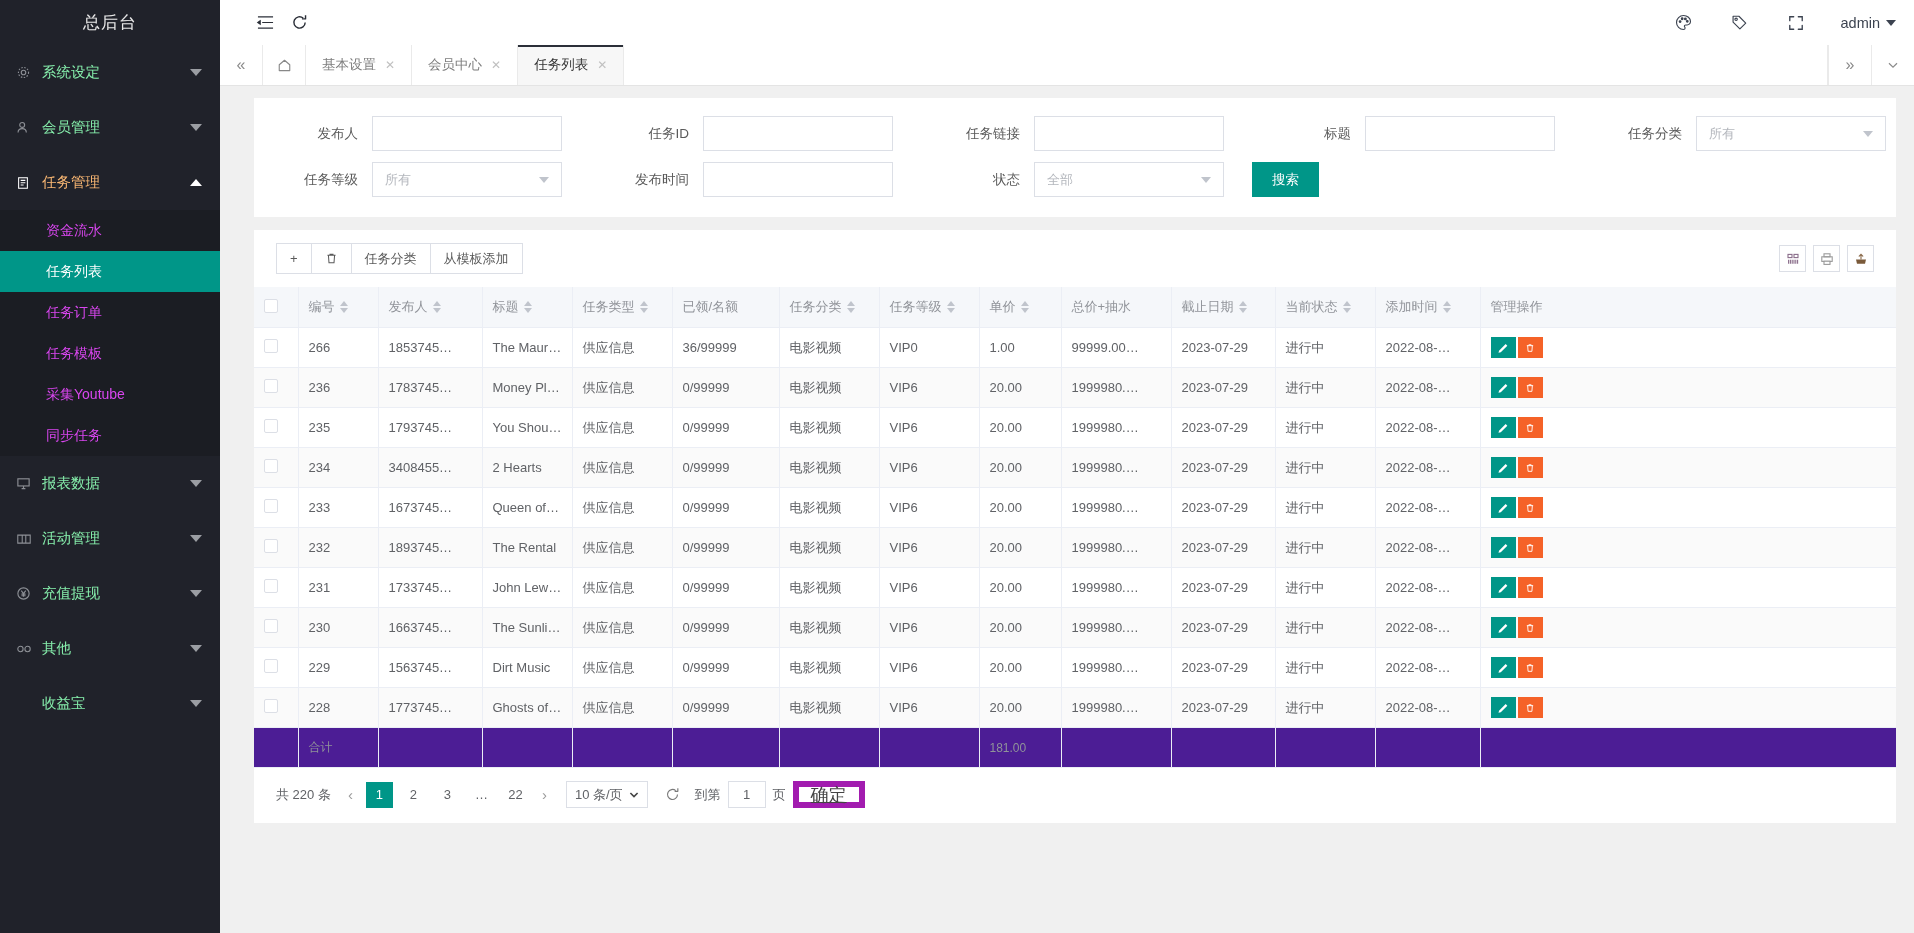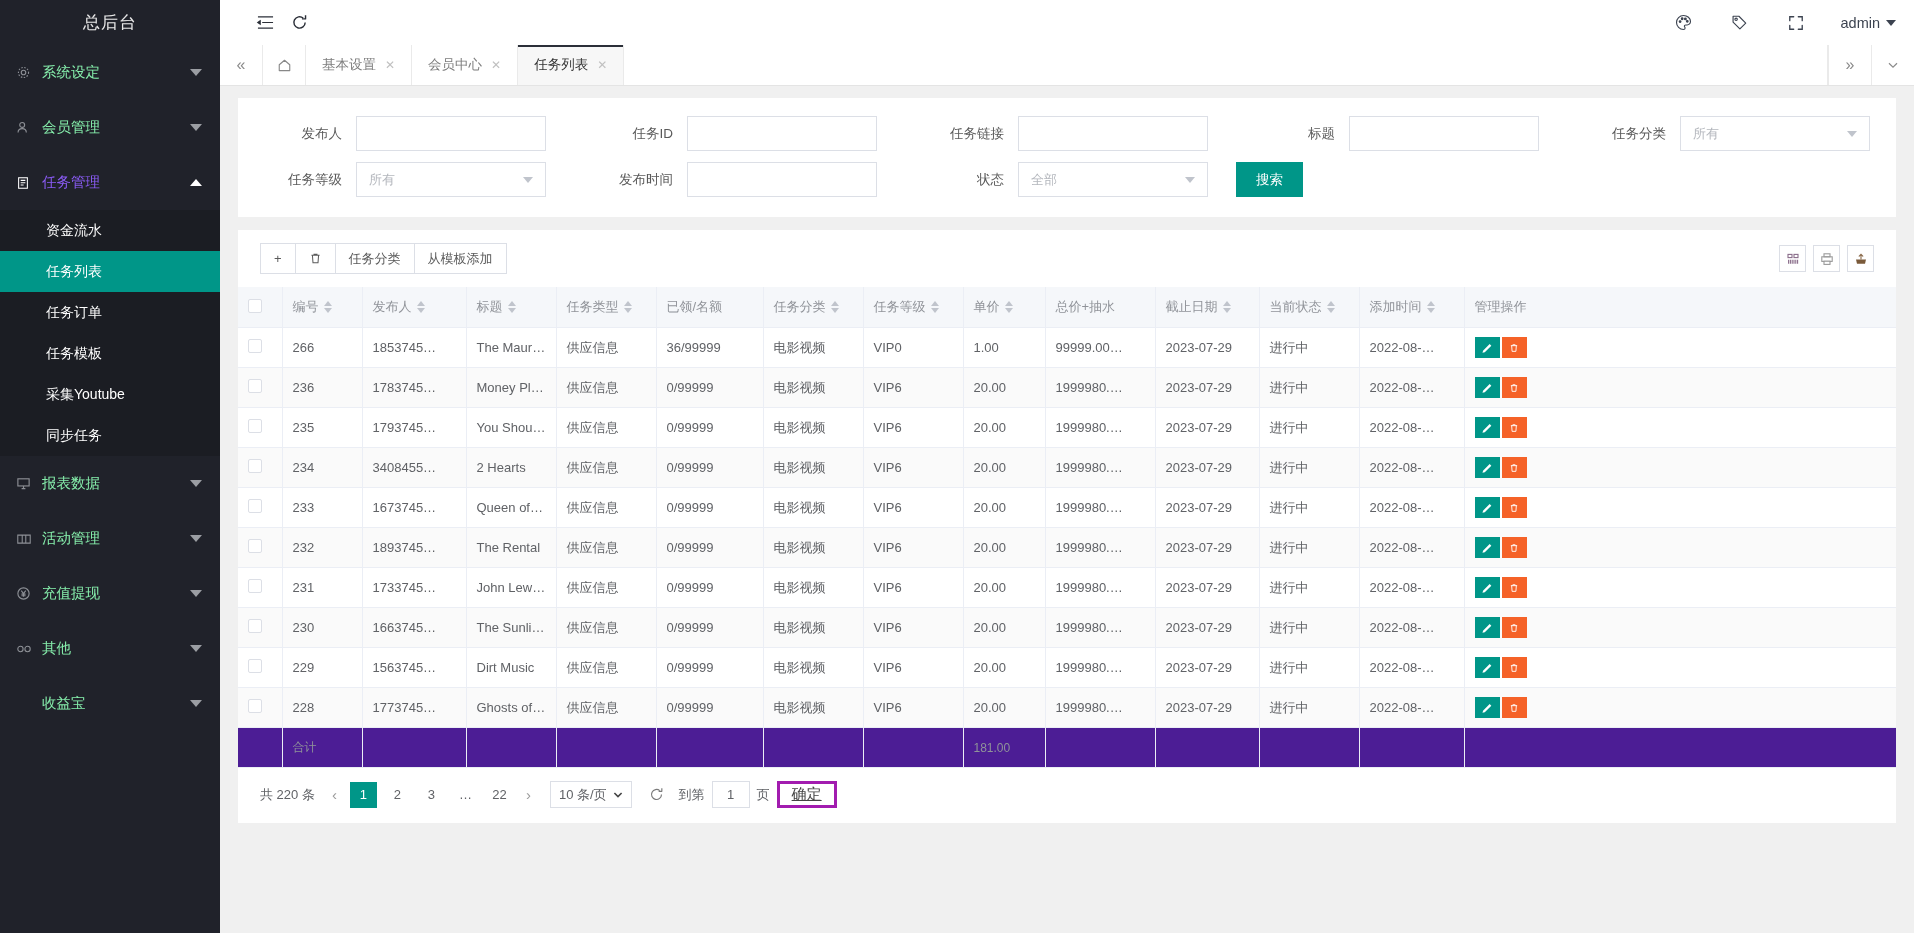--- a/index.html
+++ b/index.html
@@ -19,40 +19,40 @@
     height: 45px; line-height: 45px; text-align: center;
     color: #e8e8e8; font-size: 17px; letter-spacing: 1px;
     background: #20222a;
   }
   .nav-group { }
   .nav-item {
     height: 55px; display: flex; align-items: center;
     padding: 0 18px 0 16px; color: #86efac; font-size: 14.5px;
     cursor: pointer; position: relative;
   }
-  .nav-item.open { color: #8b5cf6; }
+  .nav-item.open { color: #fdba74; }
   .nav-item .ni-icon {
     width: 26px; flex: 0 0 26px; display: flex;
     align-items: center; justify-content: flex-start;
     font-size: 14px; color: #8d9096;
   }
   .nav-item.open .ni-icon { color: #fff; }
   .nav-item .ni-label { flex: 1 1 auto; }
   .caret {
     width: 0; height: 0; border-left: 6px solid transparent;
     border-right: 6px solid transparent; border-top: 7px solid #9b9ea3;
     margin-left: auto;
   }
   .caret.up {
     border-top: none; border-bottom: 7px solid #ffffff;
   }
   .submenu { background: #1b1d23; }
   .sub-item {
     height: 41px; display: flex; align-items: center;
-    padding-left: 46px; color: #ffffff; font-size: 14px; cursor: pointer;
+    padding-left: 46px; color: #d946ef; font-size: 14px; cursor: pointer;
   }
   .sub-item.active { background: #009688; color: #fff; }
 
   
   .main { flex: 1 1 auto; height: 933px; display: flex; flex-direction: column;
           background: #f0f0f0; min-width: 0; }
 
   .topbar {
     height: 45px; background: #fff; display: flex; align-items: center;
     padding: 0 18px 0 28px; flex: 0 0 45px;
@@ -93,21 +93,21 @@
   .tab.active::before {
     content:''; position:absolute; left:0; right:0; top:0; height:2px;
     background:#2b2f38;
   }
   .tab-x { color: #c0c0c0; font-size: 12px; }
   .tabbar-spacer { flex: 1 1 auto; border-right: 1px solid #eaeaea; }
   .tab-ctrl.right { border-right: none; border-left: 1px solid #eaeaea; }
 
   
   .content {
-    flex: 1 1 auto; padding: 12px 18px 0 18px; overflow: hidden;
+    flex: 1 1 auto; padding: 12px 18px 0 34px; overflow: hidden;
   }
   .card { background: #fff; }
 
   
   .filters { padding: 18px 22px 20px 22px; }
   .frow { display: flex; align-items: center; margin-bottom: 11px; }
   .frow:last-child { margin-bottom: 0; }
   .fcell { display: flex; align-items: center; }
   .flabel {
     font-size: 13.5px; color: #5a5a5a; text-align: right;
@@ -209,22 +209,22 @@
     display: flex; align-items: center; gap: 6px; padding: 0 8px;
     font-size: 13px; color: #606266; margin-left: 6px; cursor: pointer;
   }
   .pg-refresh { color: #7a7a7a; margin-left: 10px; cursor: pointer; }
   .pg-jump-input {
     width: 38px; height: 27px; border: 1px solid #dcdfe6; background:#fff;
     text-align: center; font-size: 13px; color: #606266;
     display:flex;align-items:center;justify-content:center;
   }
   .pg-ok {
-    height: 27px; border: 3px solid #a21caf; background: #fff;
-    padding: 0 12px; font-size: 15px; color: #444;
+    height: 27px; border: 6px solid #a21caf; background: #fff;
+    padding: 0 12px; font-size: 18px; color: #444;
     display: flex; align-items: center; cursor: pointer; text-decoration: underline;
   }
   svg { display: block; }
 </style>
 </head>
 <body>
 
 <aside class="sidebar">
   <div class="sidebar-logo">总后台</div>
 

